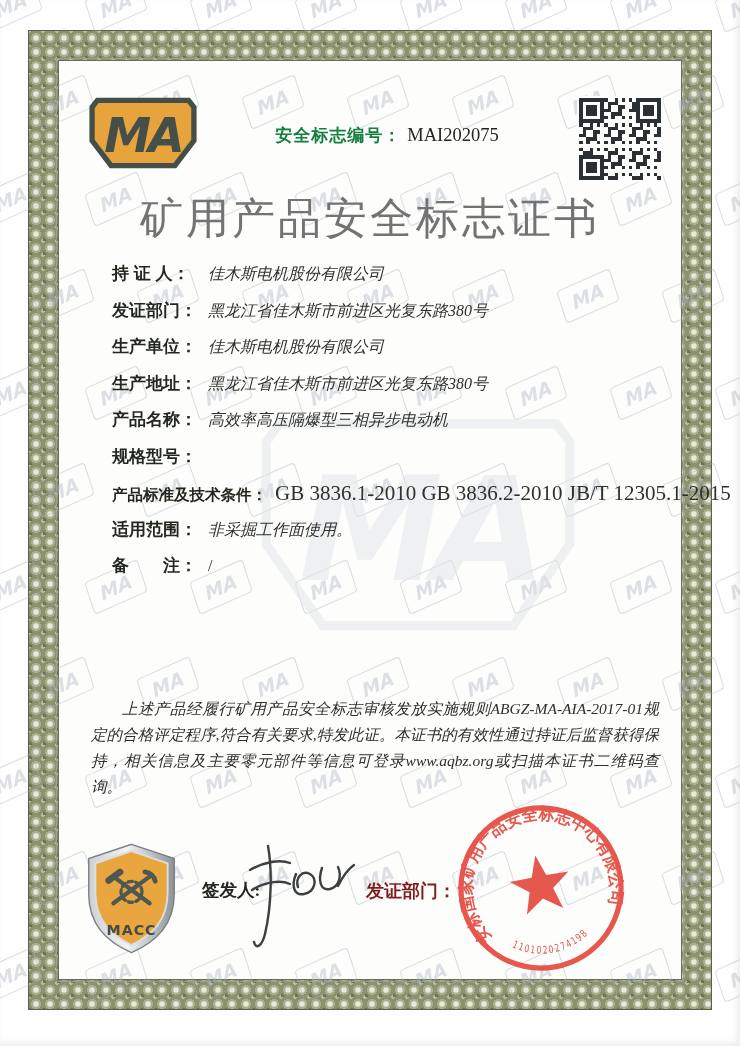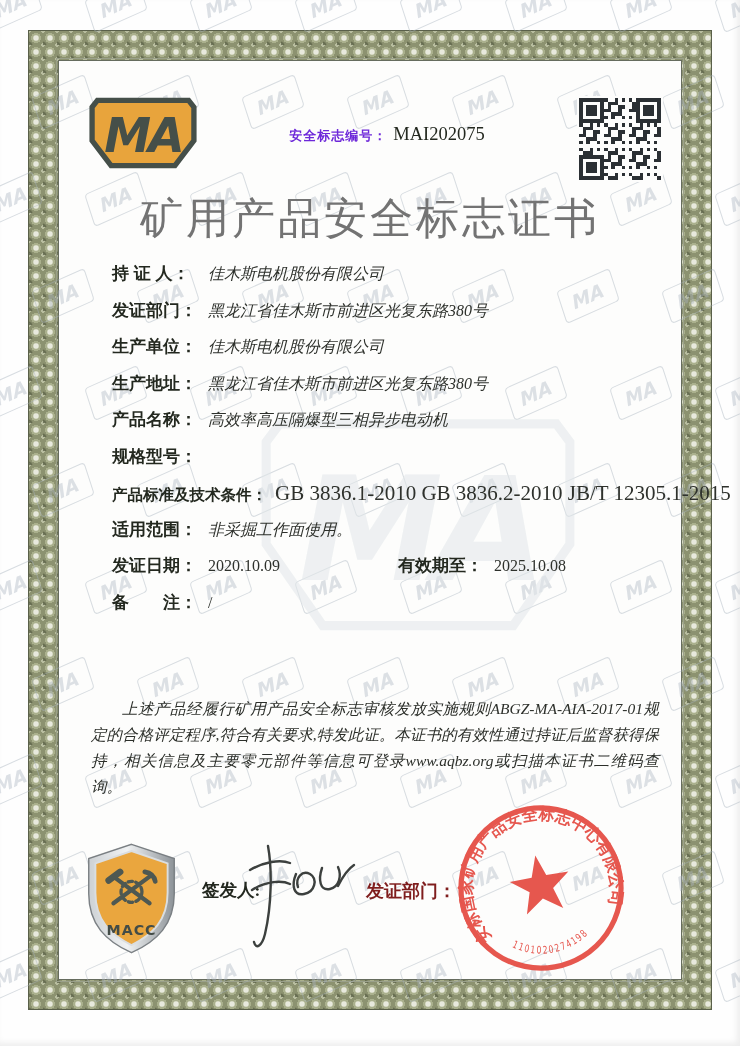--- a/index.html
+++ b/index.html
@@ -35,21 +35,21 @@
     color: rgba(170,181,192,.40);
     font: italic bold 19px "DejaVu Sans", sans-serif;
     display: flex; align-items: center; justify-content: center;
   }
   .wm-big { position: absolute; left: 248px; top: 408px; z-index: 1; opacity: .55; pointer-events: none; }
   
   .content { position: absolute; inset: 0; z-index: 2; }
   .abs { position: absolute; }
   .logo-ma { left: 86px; top: 96px; width: 114px; height: 77px; }
   .cert-line { left: 222px; top: 124px; width: 330px; text-align: center; white-space: nowrap; }
-  .cert-line .lbl { font-weight: bold; font-size: 13px; color: #6d28d9; letter-spacing: 1px; }
+  .cert-line .lbl { font-weight: bold; font-size: 17px; color: #15803d; letter-spacing: 1px; }
   .cert-line .val { font-family: "Liberation Serif", serif; font-size: 18.5px; color: #23281f; margin-left: 6px; }
   .qr { left: 577px; top: 96px; width: 86px; height: 86px;
         display: grid; grid-template-columns: repeat(23, 1fr); grid-auto-rows: 1fr;
         background: #fdfdfc; padding: 2px; }
   .qr i { display: block; }
   .qr i.on { background: #2b3034; }
   .title {
     left: 0; right: 0; top: 190px; text-align: center;
     font-family: "Liberation Serif", serif; font-weight: normal;
     font-size: 43px; letter-spacing: 3px; color: #737373;
@@ -753,28 +753,20 @@
         </div>
       <div class="frow long">
           <span class="flabel">产品标准及技术条件：</span>
           <span class="fvalue v-serif">GB 3836.1-2010 GB 3836.2-2010 JB/T 12305.1-2015</span>
         </div>
       <div class="frow">
           <span class="flabel">适用范围：</span>
           <span class="fvalue v-kai">非采掘工作面使用。</span>
         </div>
       <div class="frow">
-        <span class="flabel">发证日期：</span>
-          <span class="fvalue v-serif">2020.10.09</span>
-        <span class="pair2">
-          <span class="flabel">有效期至：</span>
-            <span class="fvalue v-serif">2025.10.08</span>
-        </span>
-      </div>
-      <div class="frow">
           <span class="flabel">备　　注：</span>
           <span class="fvalue v-serif">/</span>
         </div>
     </div>
 
     <div class="abs statement">上述产品经履行矿用产品安全标志审核发放实施规则ABGZ-MA-AIA-2017-01规定的合格评定程序,符合有关要求,特发此证。本证书的有效性通过持证后监督获得保持，相关信息及主要零元部件等信息可登录www.aqbz.org或扫描本证书二维码查询。</div>
 
     <div class="abs macc">
       <svg width="95" height="113" viewBox="0 0 100 118">
         <defs>

